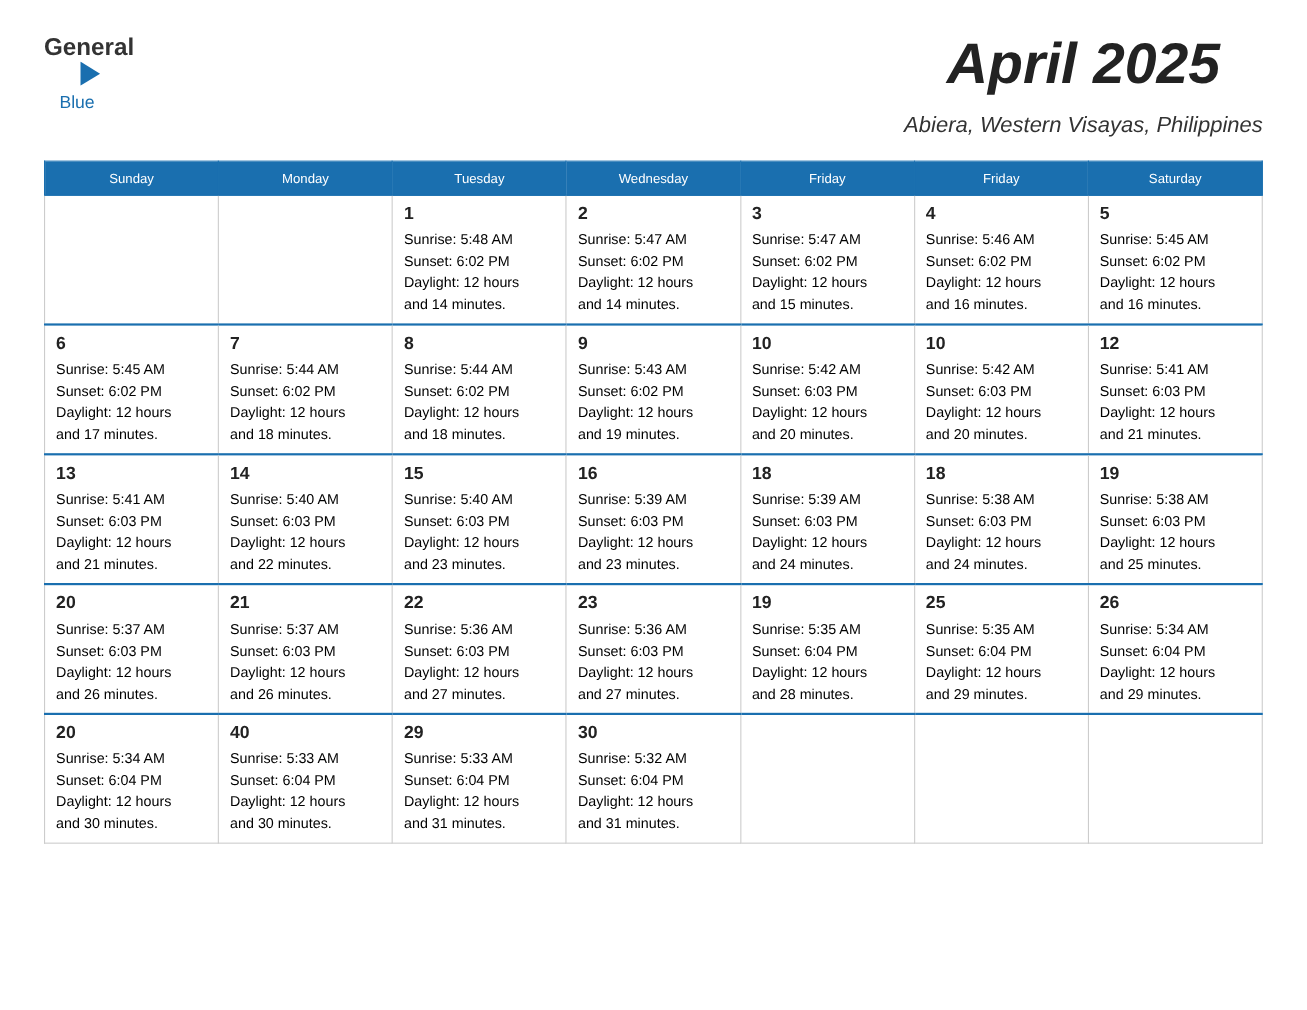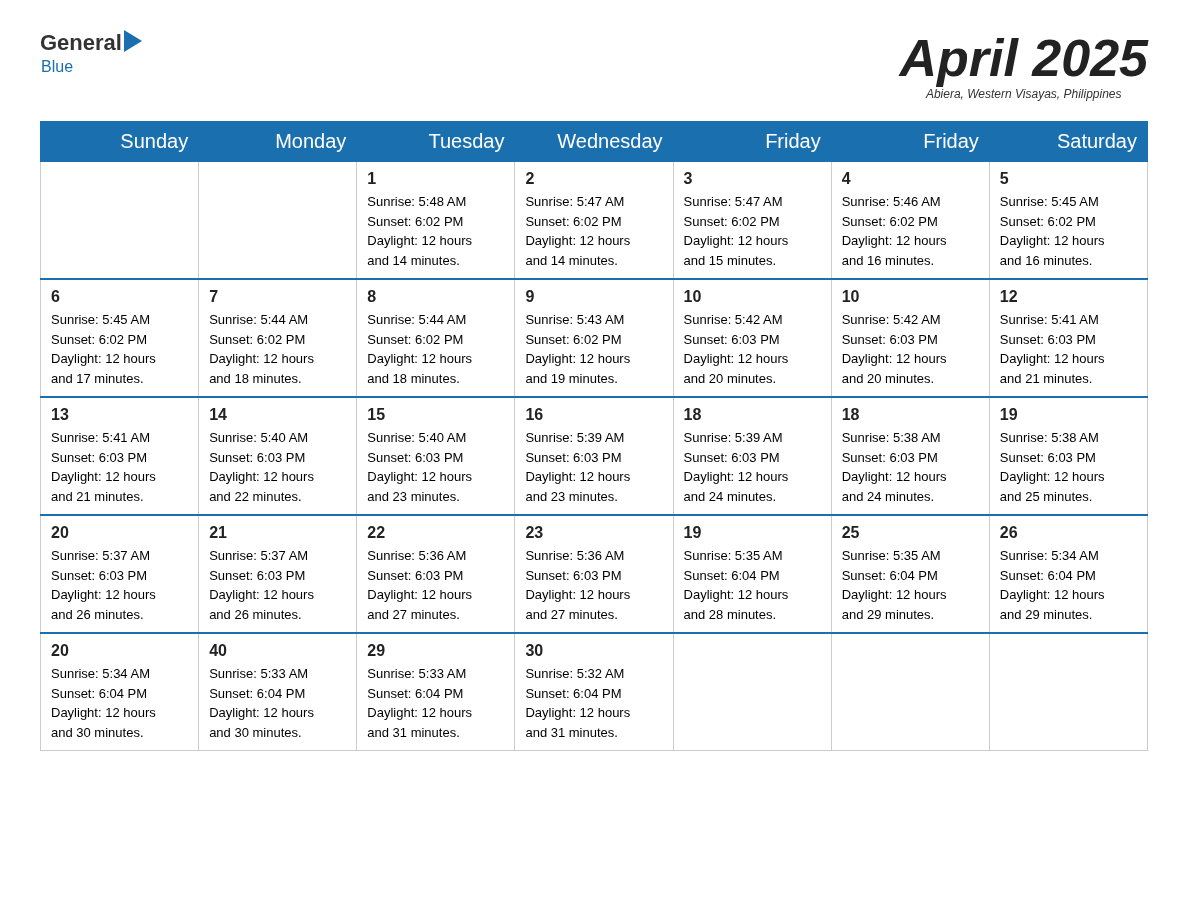--- a/index.html
+++ b/index.html
@@ -23,48 +23,48 @@
     }
     .logo-text {
       font-size: 22px;
       font-weight: bold;
       color: #333;
     }
     .logo-tagline {
       font-size: 16px;
       color: #1a6faf;
       margin-top: 2px;
-      margin-left: 1px;
+      margin-left: 14px;
     }
     .title-section {
       text-align: center;
       font-style: italic;
     }
     .month-title {
       font-size: 52px;
       font-weight: bold;
       color: #222;
       line-height: 1.1;
     }
     .location {
-      font-size: 12px;
+      font-size: 20px;
       color: #333;
-      margin-top: 0;
+      margin-top: 16px;
     }
     .calendar {
       width: 100%;
       border-collapse: collapse;
       border: 1px solid #ccc;
     }
     .calendar th {
       background-color: #1a6faf;
       color: #fff;
       padding: 8px 10px;
-      text-align: right;
-      font-size: 20px;
+      text-align: center;
+      font-size: 12px;
       font-weight: normal;
       border: 1px solid #1a6faf;
     }
     .calendar td {
       vertical-align: top;
       padding: 8px 10px;
       border: 1px solid #ccc;
       width: 14.28%;
       min-height: 100px;
     }
@@ -86,21 +86,21 @@
     .row-divider td {
       border-top: 2px solid #1a6faf;
     }
   </style>
 </head>
 <body>
 
 <div class="header">
   <div class="logo">
     <div>
-      <div style="display:flex;align-items:flex-end;">
+      <div style="display:flex;align-items:center;flex-direction:column;">
         <span class="logo-text">General</span>
         <span style="display:inline-block;margin-left:2px;vertical-align:middle;">
           <svg width="18" height="22" viewBox="0 0 18 22">
             <polygon points="0,0 18,11 0,22" fill="#1a6faf"></polygon>
           </svg>
         </span>
       </div>
       <div class="logo-tagline">Blue</div>
     </div>
   </div>

